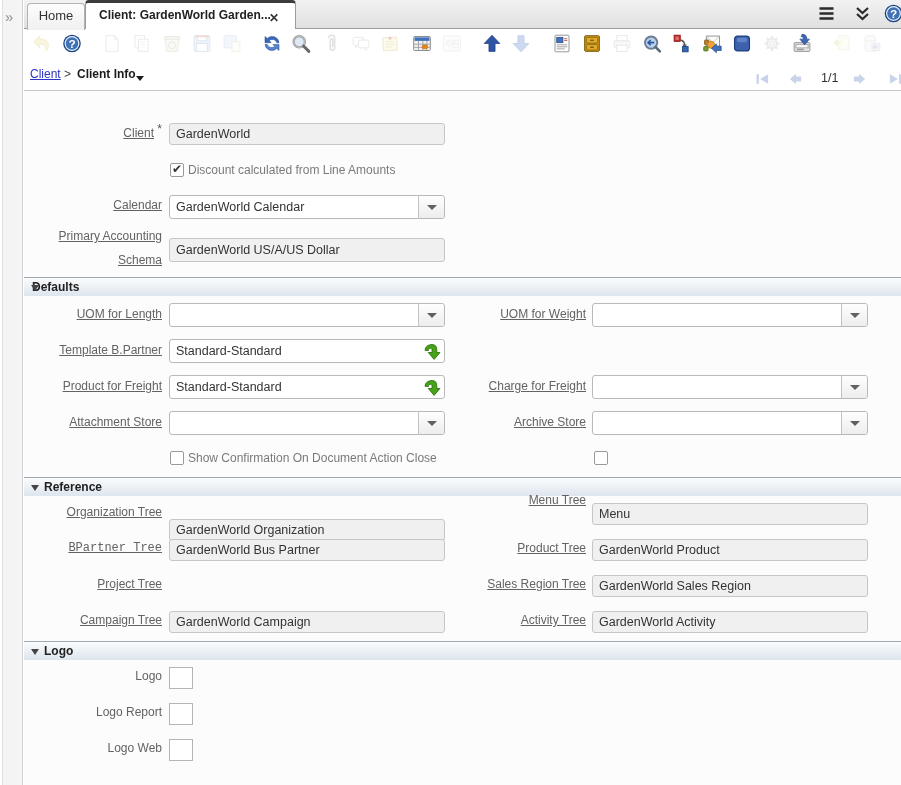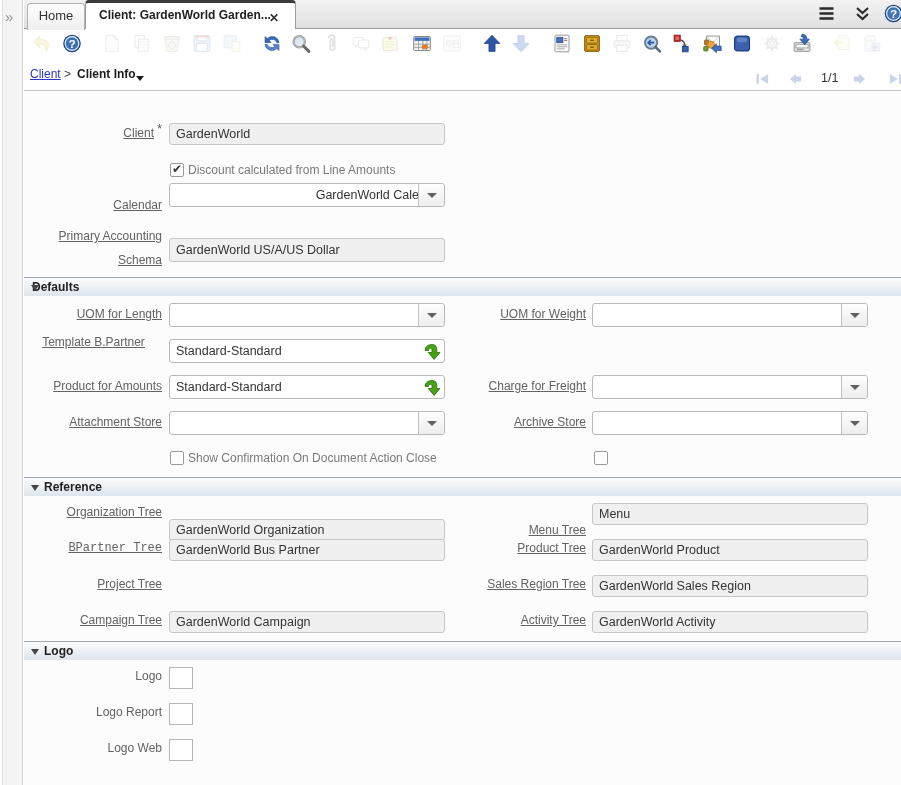--- a/index.html
+++ b/index.html
@@ -263,42 +263,42 @@
 
   <div id="form">
 
     <div class="lbl" style="left:1px;top:35px;"><u>Client</u><span style="position:relative;top:-4px;text-decoration:none;color:#555;">&nbsp;*</span></div>
     <div class="fld-ro" style="left:145px;top:32px;">GardenWorld</div>
 
     <div class="chk on" style="left:146px;top:72px;"></div>
     <div class="cbl" style="left:164px;top:72px;">Discount calculated from Line Amounts</div>
 
     <div class="lbl" style="left:1px;top:107px;"><u>Calendar</u></div>
-    <div class="fld-cb" style="left:145px;top:92px;text-align:right;">GardenWorld Calendar<span class="btn"></span></div>
+    <div class="fld-cb" style="left:145px;top:104px;">GardenWorld Calendar<span class="btn"></span></div>
 
     <div class="lbl" style="left:1px;top:134px;line-height:23.5px;"><u>Primary Accounting</u><br><u>Schema</u></div>
     <div class="fld-ro" style="left:145px;top:147px;height:24px;line-height:22px;">GardenWorld US/A/US Dollar</div>
 
     <div class="band" style="top:186px;padding-left:8px;"><span class="arr"></span>Defaults</div>
 
     <div class="lbl" style="left:1px;top:216px;"><u>UOM for Length</u></div>
     <div class="fld-cb" style="left:145px;top:212px;">
         <span class="btn"></span>
       </div>
     <div class="lbl" style="left:425px;top:216px;"><u>UOM for Weight</u></div>
     <div class="fld-cb" style="left:568px;top:212px;">
         <span class="btn"></span>
       </div>
 
-    <div class="lbl" style="left:1px;top:244px;text-align:center;"><u>Template B.Partner</u></div>
+    <div class="lbl" style="left:1px;top:252px;"><u>Template B.Partner</u></div>
     <div class="fld-se" style="left:145px;top:248px;">Standard-Standard<svg class="gicon" width="18" height="18" viewBox="0 0 17 17" style="position:absolute;right:3px;top:2.5px;">
           <path d="M2 7 C2 3.5 5 1.5 8.5 1.5 C11.5 1.5 13 3.2 13 6 L13 9 L16 9 L10.5 15.5 L5 9 L8.5 9 L8.5 6.4 C8.5 5.4 8 5 7 5 C5.8 5 5.2 5.8 5.2 7 Z" fill="#46a317" stroke="#2c6e0a" stroke-width="0.8"></path>
         </svg></div>
 
-    <div class="lbl" style="left:1px;top:288px;"><u>Product for Amounts</u></div>
+    <div class="lbl" style="left:1px;top:288px;"><u>Product for Freight</u></div>
     <div class="fld-se" style="left:145px;top:284px;">Standard-Standard<svg class="gicon" width="18" height="18" viewBox="0 0 17 17" style="position:absolute;right:3px;top:2.5px;">
           <path d="M2 7 C2 3.5 5 1.5 8.5 1.5 C11.5 1.5 13 3.2 13 6 L13 9 L16 9 L10.5 15.5 L5 9 L8.5 9 L8.5 6.4 C8.5 5.4 8 5 7 5 C5.8 5 5.2 5.8 5.2 7 Z" fill="#46a317" stroke="#2c6e0a" stroke-width="0.8"></path>
         </svg></div>
     <div class="lbl" style="left:425px;top:288px;"><u>Charge for Freight</u></div>
     <div class="fld-cb" style="left:568px;top:284px;">
         <span class="btn"></span>
       </div>
 
     <div class="lbl" style="left:1px;top:324px;"><u>Attachment Store</u></div>
     <div class="fld-cb" style="left:145px;top:320px;">
@@ -310,21 +310,21 @@
       </div>
 
     <div class="chk" style="left:146px;top:360px;"></div>
     <div class="cbl" style="left:164px;top:360px;">Show Confirmation On Document Action Close</div>
     <div class="chk" style="left:570px;top:360px;"></div>
 
     <div class="band" style="top:386px;"><span class="arr"></span>Reference</div>
 
     <div class="lbl" style="left:1px;top:414px;"><u>Organization Tree</u></div>
     <div class="fld-ro" style="left:145px;top:412px;margin-top:16px;">GardenWorld Organization</div>
-    <div class="lbl" style="left:425px;top:432px;"><u>Menu Tree</u></div>
+    <div class="lbl" style="left:425px;top:402px;"><u>Menu Tree</u></div>
     <div class="fld-ro" style="left:568px;top:412px;">Menu</div>
 
     <div class="lbl" style="left:1px;top:450px;font-family:Liberation Mono, monospace;"><u>BPartner Tree</u></div>
     <div class="fld-ro" style="left:145px;top:448px;">GardenWorld Bus Partner</div>
     <div class="lbl" style="left:425px;top:450px;"><u>Product Tree</u></div>
     <div class="fld-ro" style="left:568px;top:448px;">GardenWorld Product</div>
 
     <div class="lbl" style="left:1px;top:486px;"><u>Project Tree</u></div>
     <div class="lbl" style="left:425px;top:486px;"><u>Sales Region Tree</u></div>
     <div class="fld-ro" style="left:568px;top:484px;">GardenWorld Sales Region</div>

